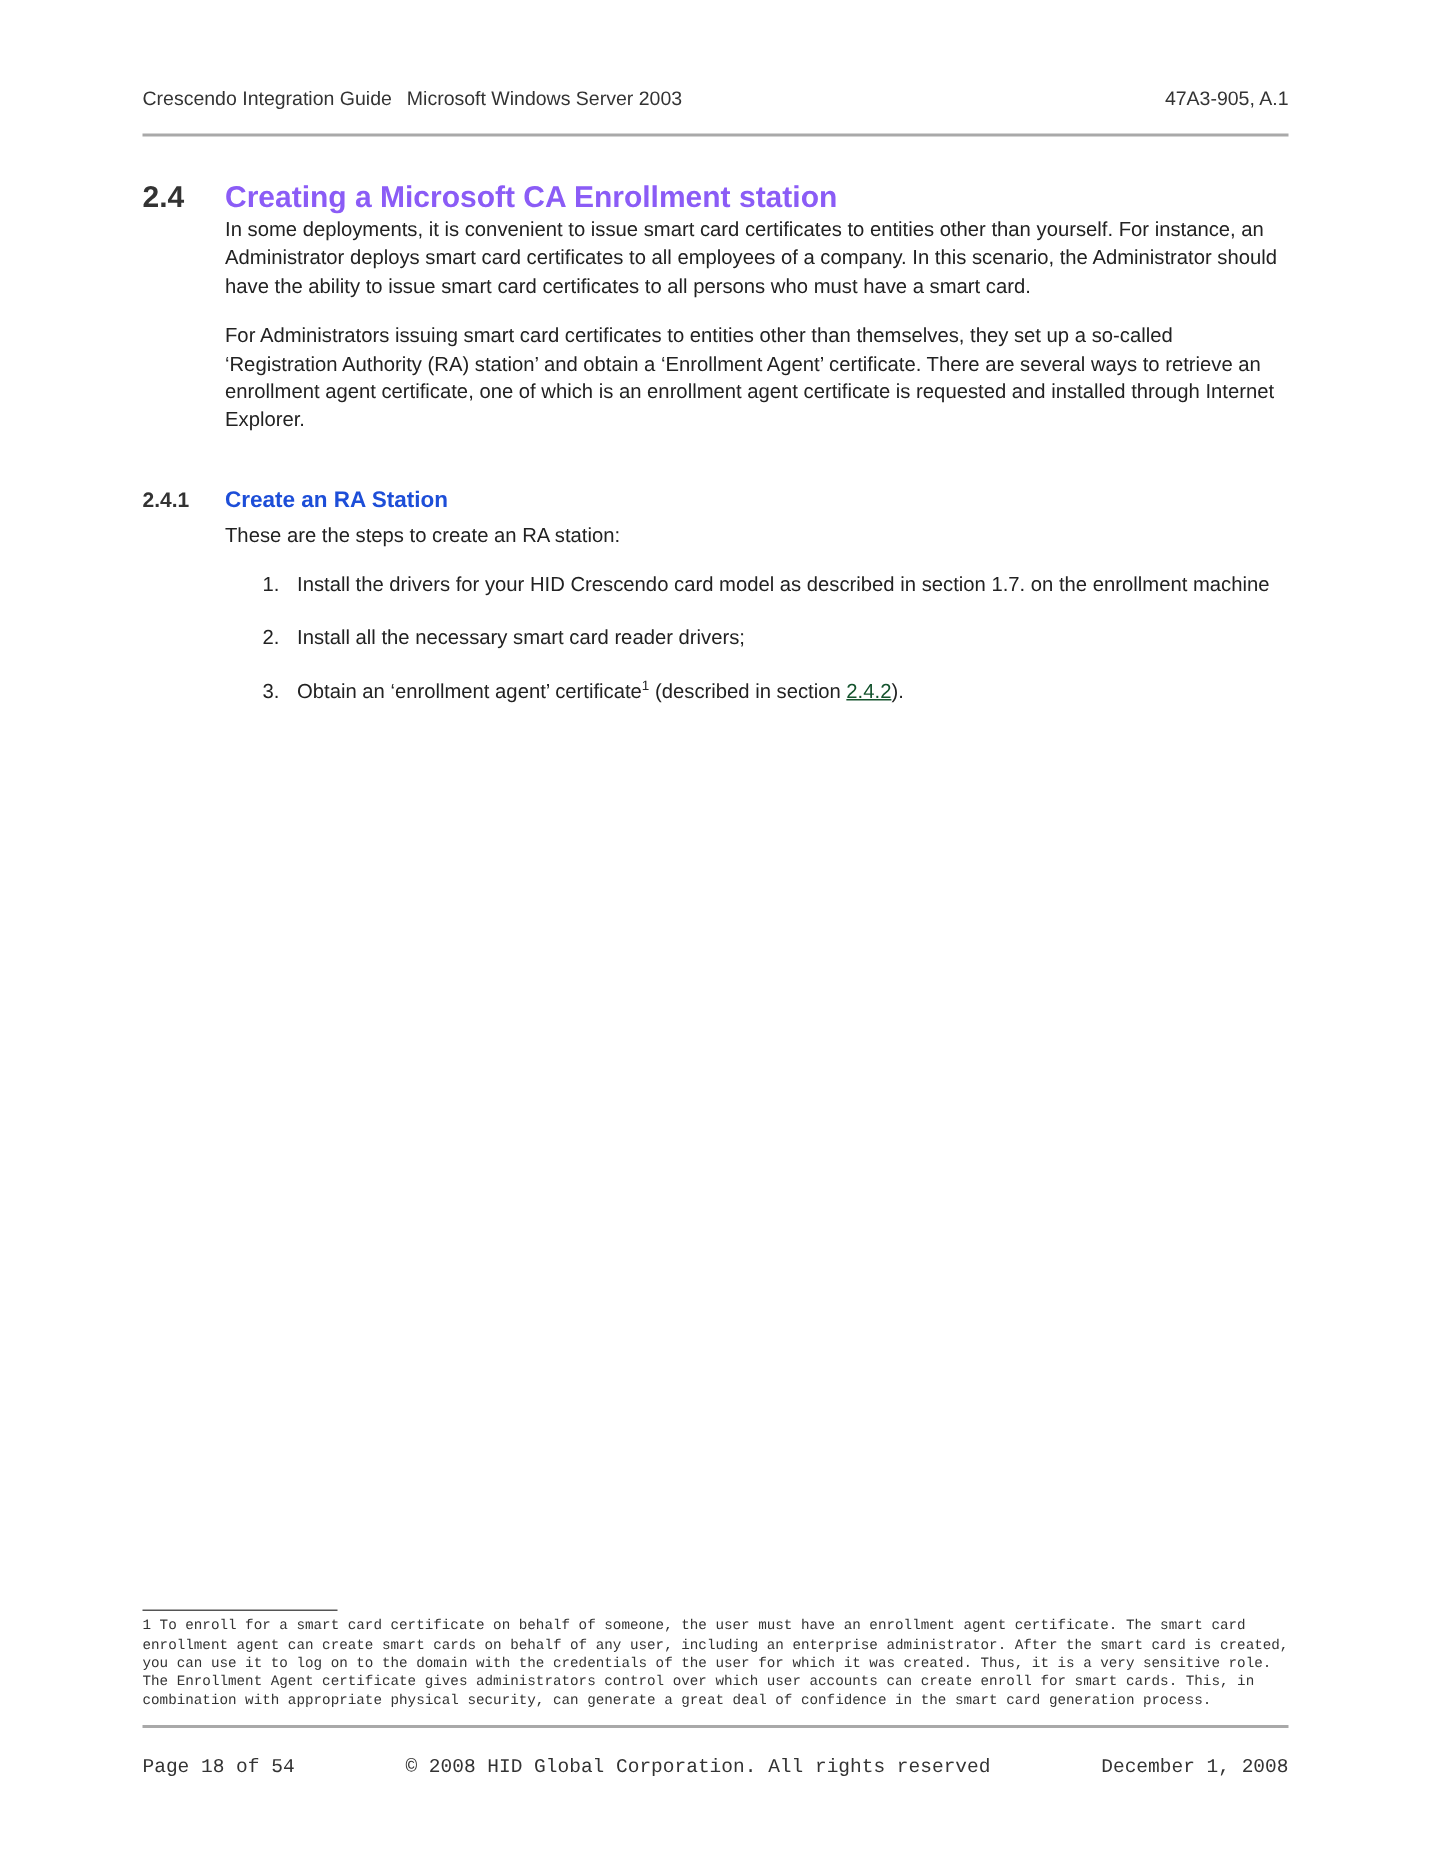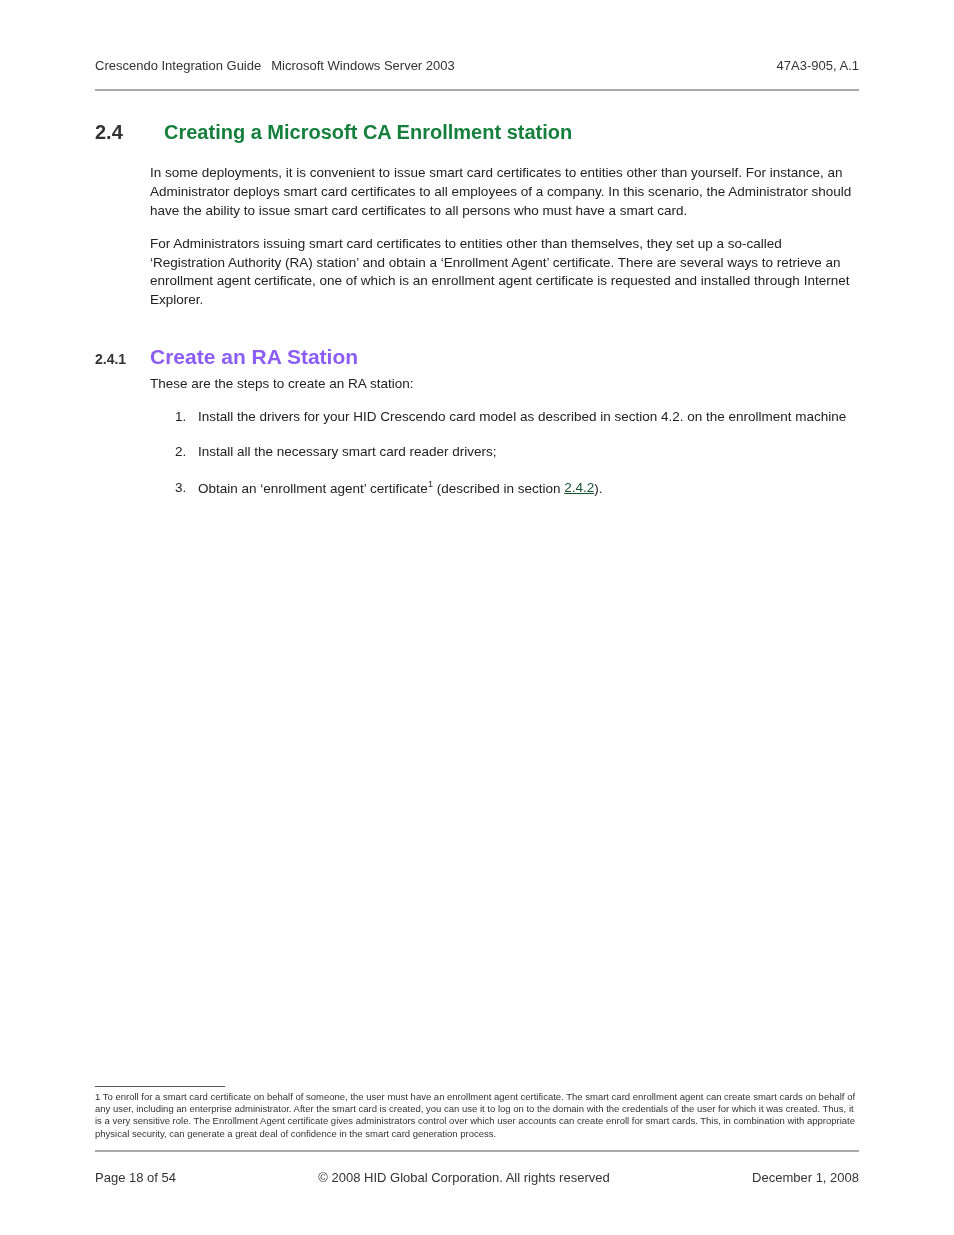--- a/index.html
+++ b/index.html
@@ -32,36 +32,34 @@
       text-align: left;
     }
     .rule {
       border: none;
       border-top: 2px solid #a9a9a9;
       margin: 16px 0 30px 0;
     }
     .section-heading {
       display: flex;
       align-items: center;
-      margin-bottom: 20px;
-      gap: 14px;
     }
     .section-num {
       font-size: 20px;
       font-family: Verdana, Arial, sans-serif;
       font-weight: bold;
       color: #333;
       width: 55px;
       flex-shrink: 0;
     }
     .section-title {
       font-size: 20px;
       font-family: Verdana, Arial, sans-serif;
       font-weight: bold;
-      color: #15803d;
+      color: #8b5cf6;
     }
     .body-text {
       font-size: 13.5px;
       line-height: 1.4;
       margin-left: 55px;
       margin-bottom: 14px;
       color: #222;
     }
     .subsection-heading {
       display: flex;
@@ -71,24 +69,24 @@
     }
     .subsection-num {
       font-size: 14px;
       font-family: Verdana, Arial, sans-serif;
       font-weight: bold;
       color: #333;
       width: 55px;
       flex-shrink: 0;
     }
     .subsection-title {
-      font-size: 21px;
+      font-size: 15px;
       font-family: Verdana, Arial, sans-serif;
       font-weight: bold;
-      color: #8b5cf6;
+      color: #1d4ed8;
     }
     ol.steps {
       margin-left: 95px;
       font-size: 13.5px;
       line-height: 1.4;
       color: #222;
     }
     ol.steps li {
       margin-bottom: 16px;
       padding-left: 8px;
@@ -110,20 +108,21 @@
     .footnote {
       font-size: 9.5px;
       line-height: 1.3;
       color: #333;
     }
     .bottom-area {
       position: absolute;
       left: 95px;
       right: 95px;
       bottom: 50px;
+      font-family: Liberation Mono, monospace;
     }
     .footer-rule {
       border: none;
       border-top: 2px solid #a9a9a9;
       margin-top: 10px;
       margin-bottom: 18px;
     }
     .footer {
       display: flex;
       justify-content: space-between;
@@ -156,21 +155,21 @@
 <p class="body-text">For Administrators issuing smart card certificates to entities other than themselves, they set up a so-called ‘Registration Authority (RA) station’ and obtain a ‘Enrollment Agent’ certificate. There are several ways to retrieve an enrollment agent certificate, one of which is an enrollment agent certificate is requested and installed through Internet Explorer.</p>
 
 <div class="subsection-heading">
   <div class="subsection-num">2.4.1</div>
   <div class="subsection-title">Create an RA Station</div>
 </div>
 
 <p class="body-text">These are the steps to create an RA station:</p>
 
 <ol class="steps">
-  <li>Install the drivers for your HID Crescendo card model as described in section 4.2. on the enrollment machine</li>
+  <li>Install the drivers for your HID Crescendo card model as described in section 1.7. on the enrollment machine</li>
   <li>Install all the necessary smart card reader drivers;</li>
   <li>
     <span>Obtain an ‘enrollment agent’ certificate</span><sup>1</sup><span> (described in section </span><a href="#" class="link">2.4.2</a><span>).</span>
   </li>
 </ol>
 
 <div class="bottom-area">
   <hr class="footnote-sep">
   <p class="footnote"><span>1</span><span> To enroll for a smart card certificate on behalf of someone, the user must have an enrollment agent certificate. The smart card enrollment agent can create smart cards on behalf of any user, including an enterprise administrator. After the smart card is created, you can use it to log on to the domain with the credentials of the user for which it was created. Thus, it is a very sensitive role. The Enrollment Agent certificate gives administrators control over which user accounts can create enroll for smart cards. This, in combination with appropriate physical security, can generate a great deal of confidence in the smart card generation process.</span></p>
 

